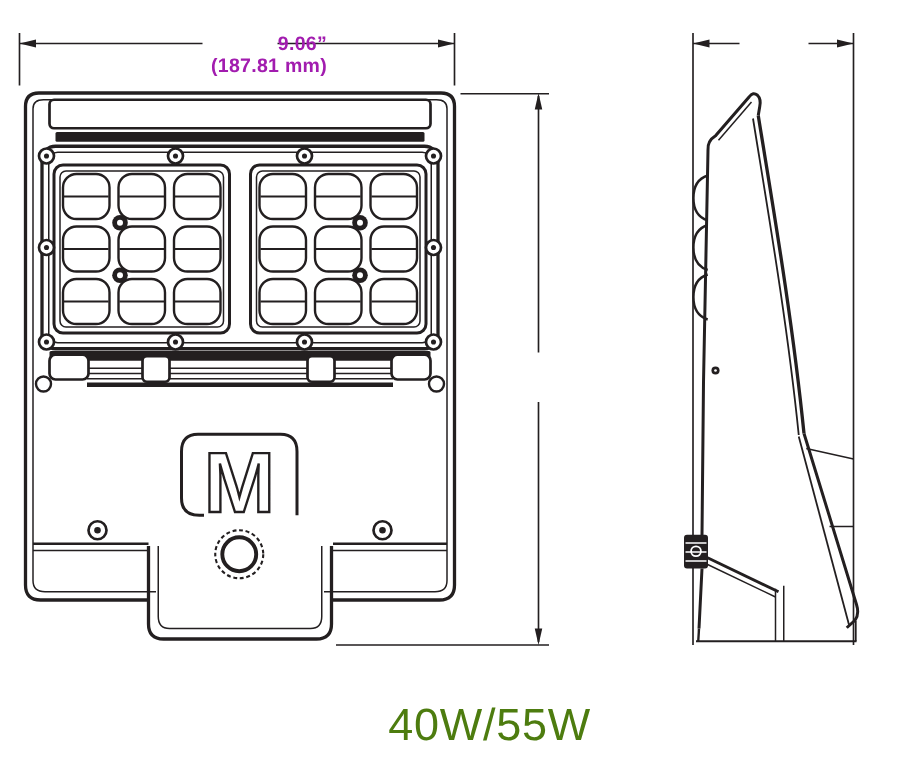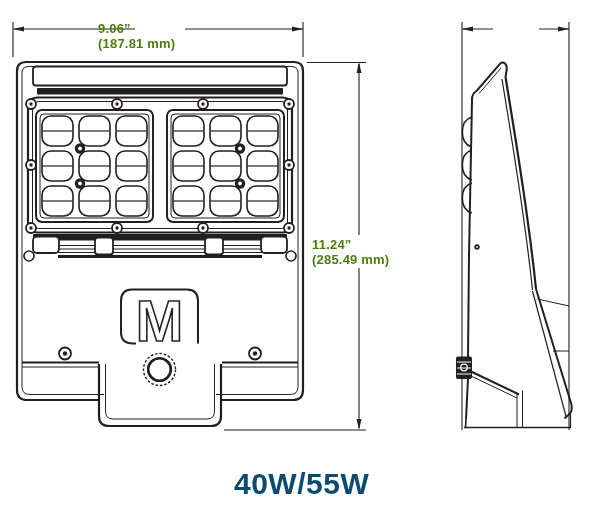--- a/index.html
+++ b/index.html
@@ -2,24 +2,24 @@
 <html><head>
 <meta charset="utf-8">
 <style>
   html,body{margin:0;padding:0;background:#fff;}
   .canvas{position:relative;width:612px;height:507px;background:#fff;overflow:hidden;
           font-family:"Liberation Sans",sans-serif;color:#231f20;}
   svg{position:absolute;left:0;top:0;}
   svg .ln{fill:none;stroke:#231f20;}
   svg .fl{fill:#231f20;stroke:none;}
   svg .wf{fill:#ffffff;stroke:#231f20;}
-  .dim{position:absolute;text-align:left;font-weight:700;font-size:13px;line-height:15px;
-       letter-spacing:.2px;color:#4d7c0f;}
-  .wattage{position:absolute;left:234px;top:467px;width:160px;text-align:left;
-           font-size:30px;font-weight:700;letter-spacing:.5px;color:#0c4a6e;}
+  .dim{position:absolute;text-align:right;font-weight:700;font-size:13px;line-height:15px;
+       letter-spacing:.2px;color:#a21caf;}
+  .wattage{position:absolute;left:234px;top:467px;width:160px;text-align:right;
+           font-size:30px;font-weight:400;letter-spacing:.5px;color:#4d7c0f;}
 </style>
 </head>
 <body>
 
 <div class="canvas">
 
 <svg width="612" height="507" viewBox="0 0 612 507">
   <defs>
     <g id="lens">
       <rect x="0" y="0" width="31" height="30" rx="9" class="ln" stroke-width="1.6"></rect>
@@ -165,20 +165,16 @@
     </g>
   </g>
 </svg>
 
 <div class="dim" style="left:98px;top:21px;width:120px;">
   <div>9.06”</div>
   <div>(187.81 mm)</div>
 </div>
 
 
-<div class="dim" style="left:312px;top:237px;width:92px;">
-  <div>11.24”</div>
-  <div>(285.49 mm)</div>
-</div>
 
 <div class="wattage">40W/55W</div>
 
 </div>
 
 </body></html>

